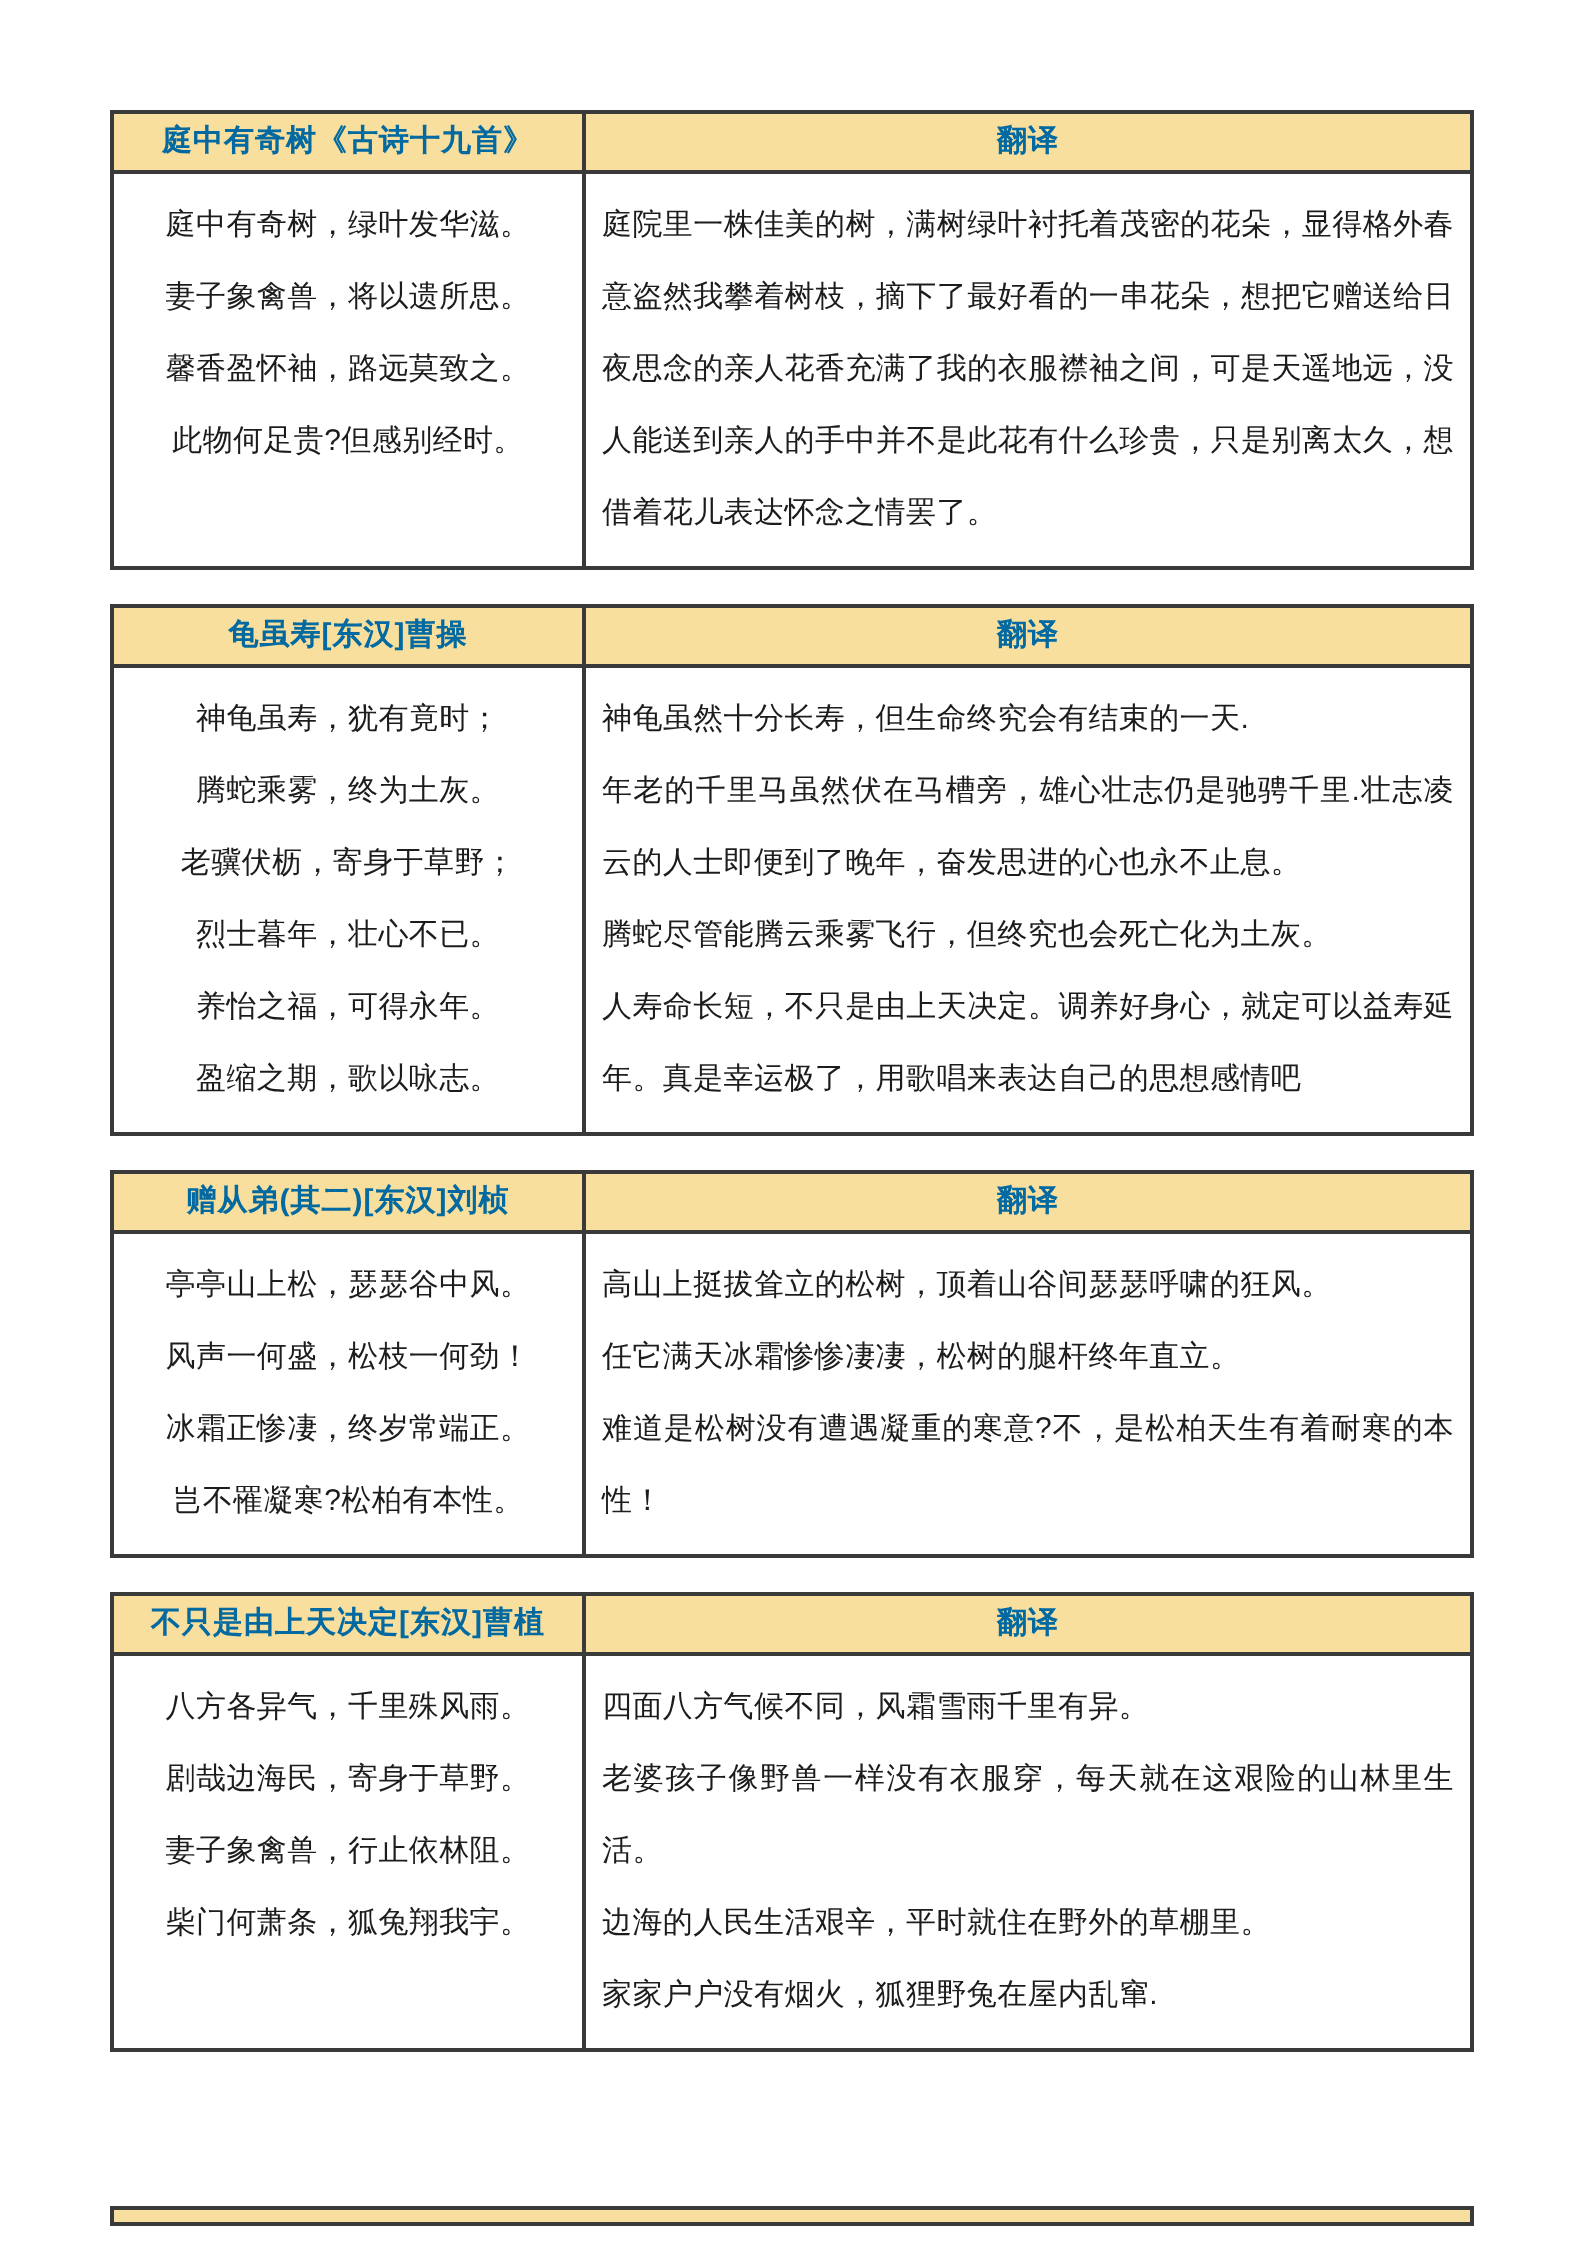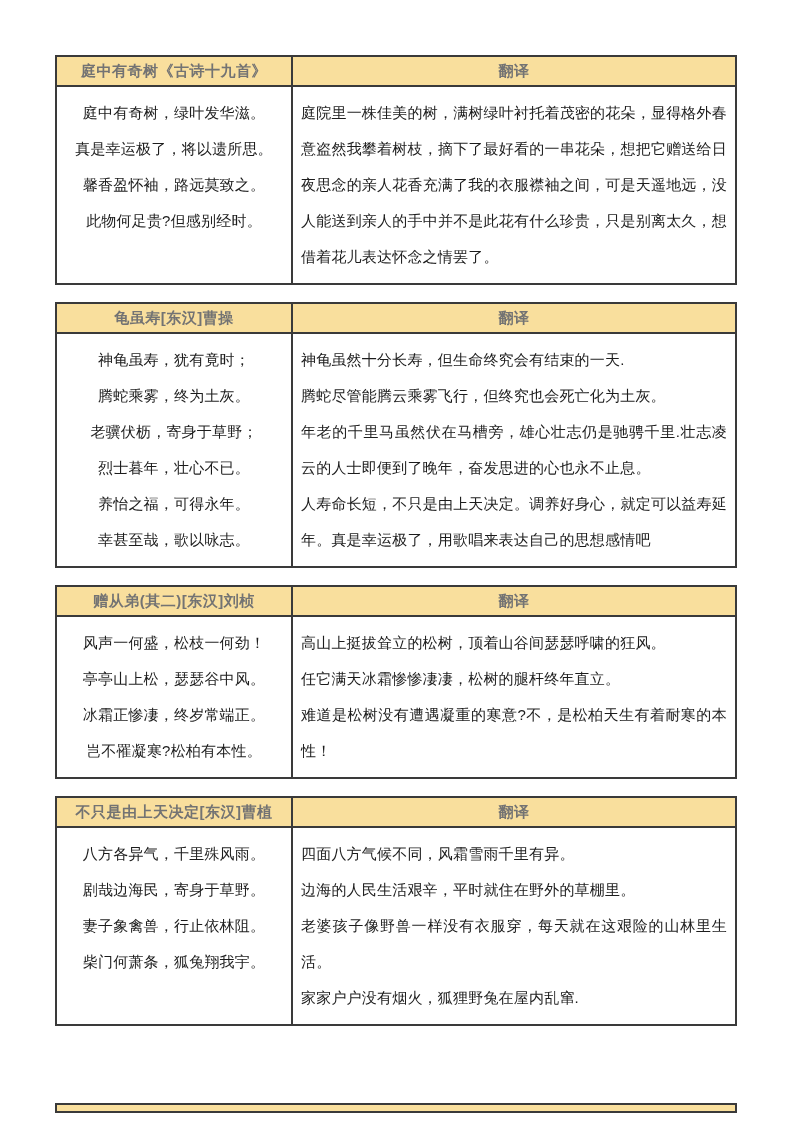--- a/index.html
+++ b/index.html
@@ -37,21 +37,21 @@
     border-right: 2px solid #3a3a3a;
     flex: 0 0 auto;
   }
   .cell.right { flex: 1 1 auto; min-width: 0; }
   .header-cell {
     text-align: center;
     font-weight: 700;
     font-size: 15px;
     line-height: 26px;
     padding: 1px 2px;
-    color: #737373;
+    color: #0369a1;
     letter-spacing: 0.5px;
   }
   .body-cell { padding: 8px 8px; }
   .body-cell.left { text-align: center; padding: 8px 16px; }
   .body-cell p {
     margin: 0;
     font-size: 15px;
     line-height: 36px;
     letter-spacing: 0.2px;
     text-align: justify;
@@ -80,21 +80,21 @@
 <div class="doc">
 
   <section class="poem-table">
     <div class="row header-row">
       <div class="cell left header-cell">庭中有奇树《古诗十九首》</div>
       <div class="cell right header-cell">翻译</div>
     </div>
     <div class="row body-row">
       <div class="cell left body-cell">
         <p>庭中有奇树，绿叶发华滋。</p>
-        <p>真是幸运极了，将以遗所思。</p>
+        <p>妻子象禽兽，将以遗所思。</p>
         <p>馨香盈怀袖，路远莫致之。</p>
         <p>此物何足贵?但感别经时。</p>
       </div>
       <div class="cell right body-cell">
         <p>庭院里一株佳美的树，满树绿叶衬托着茂密的花朵，显得格外春意盗然我攀着树枝，摘下了最好看的一串花朵，想把它赠送给日夜思念的亲人花香充满了我的衣服襟袖之间，可是天遥地远，没人能送到亲人的手中并不是此花有什么珍贵，只是别离太久，想借着花儿表达怀念之情罢了。</p>
       </div>
     </div>
   </section>
 
   <section class="poem-table">
@@ -102,40 +102,40 @@
       <div class="cell left header-cell">龟虽寿[东汉]曹操</div>
       <div class="cell right header-cell">翻译</div>
     </div>
     <div class="row body-row">
       <div class="cell left body-cell">
         <p>神龟虽寿，犹有竟时；</p>
         <p>腾蛇乘雾，终为土灰。</p>
         <p>老骥伏枥，寄身于草野；</p>
         <p>烈士暮年，壮心不已。</p>
         <p>养怡之福，可得永年。</p>
-        <p>幸甚至哉，歌以咏志。</p>
+        <p>盈缩之期，歌以咏志。</p>
       </div>
       <div class="cell right body-cell">
         <p>神龟虽然十分长寿，但生命终究会有结束的一天.</p>
+        <p>年老的千里马虽然伏在马槽旁，雄心壮志仍是驰骋千里.壮志凌云的人士即便到了晚年，奋发思进的心也永不止息。</p>
         <p>腾蛇尽管能腾云乘雾飞行，但终究也会死亡化为土灰。</p>
-        <p>年老的千里马虽然伏在马槽旁，雄心壮志仍是驰骋千里.壮志凌云的人士即便到了晚年，奋发思进的心也永不止息。</p>
         <p>人寿命长短，不只是由上天决定。调养好身心，就定可以益寿延年。真是幸运极了，用歌唱来表达自己的思想感情吧</p>
       </div>
     </div>
   </section>
 
   <section class="poem-table">
     <div class="row header-row">
       <div class="cell left header-cell">赠从弟(其二)[东汉]刘桢</div>
       <div class="cell right header-cell">翻译</div>
     </div>
     <div class="row body-row">
       <div class="cell left body-cell">
+        <p>亭亭山上松，瑟瑟谷中风。</p>
         <p>风声一何盛，松枝一何劲！</p>
-        <p>亭亭山上松，瑟瑟谷中风。</p>
         <p>冰霜正惨凄，终岁常端正。</p>
         <p>岂不罹凝寒?松柏有本性。</p>
       </div>
       <div class="cell right body-cell">
         <p>高山上挺拔耸立的松树，顶着山谷间瑟瑟呼啸的狂风。</p>
         <p>任它满天冰霜惨惨凄凄，松树的腿杆终年直立。</p>
         <p>难道是松树没有遭遇凝重的寒意?不，是松柏天生有着耐寒的本性！</p>
       </div>
     </div>
   </section>
@@ -147,22 +147,22 @@
     </div>
     <div class="row body-row">
       <div class="cell left body-cell">
         <p>八方各异气，千里殊风雨。</p>
         <p>剧哉边海民，寄身于草野。</p>
         <p>妻子象禽兽，行止依林阻。</p>
         <p>柴门何萧条，狐兔翔我宇。</p>
       </div>
       <div class="cell right body-cell">
         <p>四面八方气候不同，风霜雪雨千里有异。</p>
+        <p>老婆孩子像野兽一样没有衣服穿，每天就在这艰险的山林里生活。</p>
         <p>边海的人民生活艰辛，平时就住在野外的草棚里。</p>
-        <p>老婆孩子像野兽一样没有衣服穿，每天就在这艰险的山林里生活。</p>
         <p>家家户户没有烟火，狐狸野兔在屋内乱窜.</p>
       </div>
     </div>
   </section>
 
 </div>
 
 <div class="next-table-partial"></div>
 
 </body></html>

